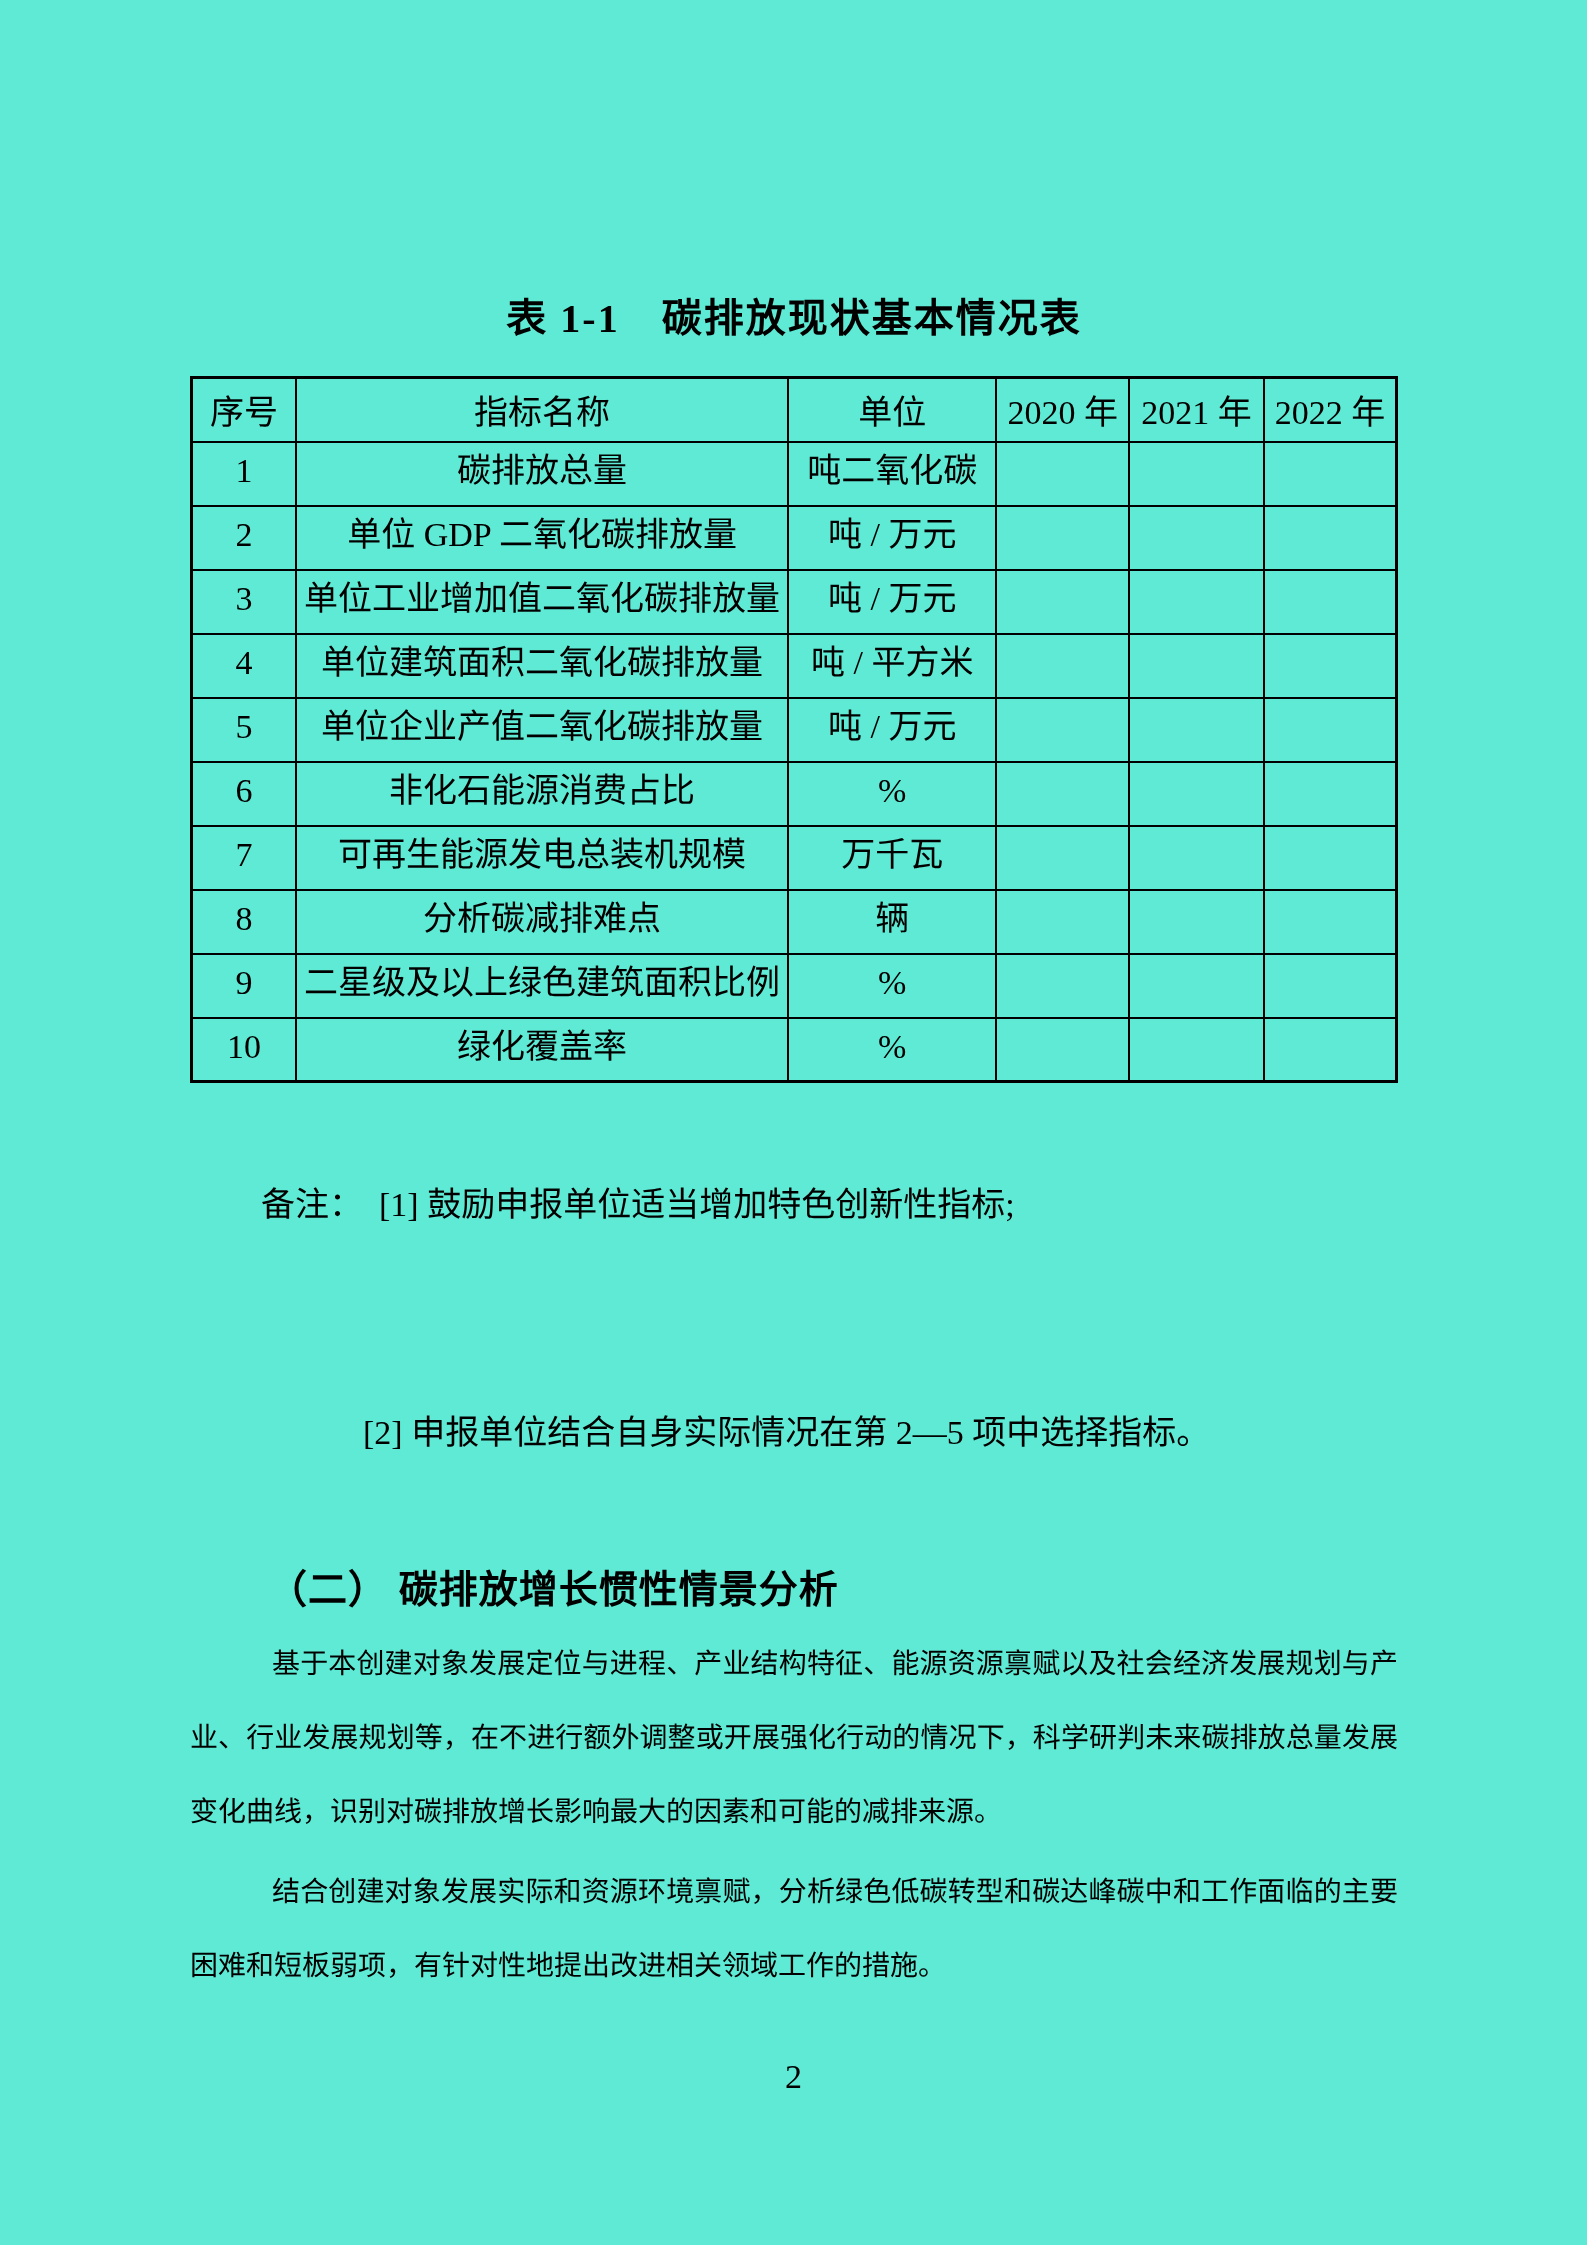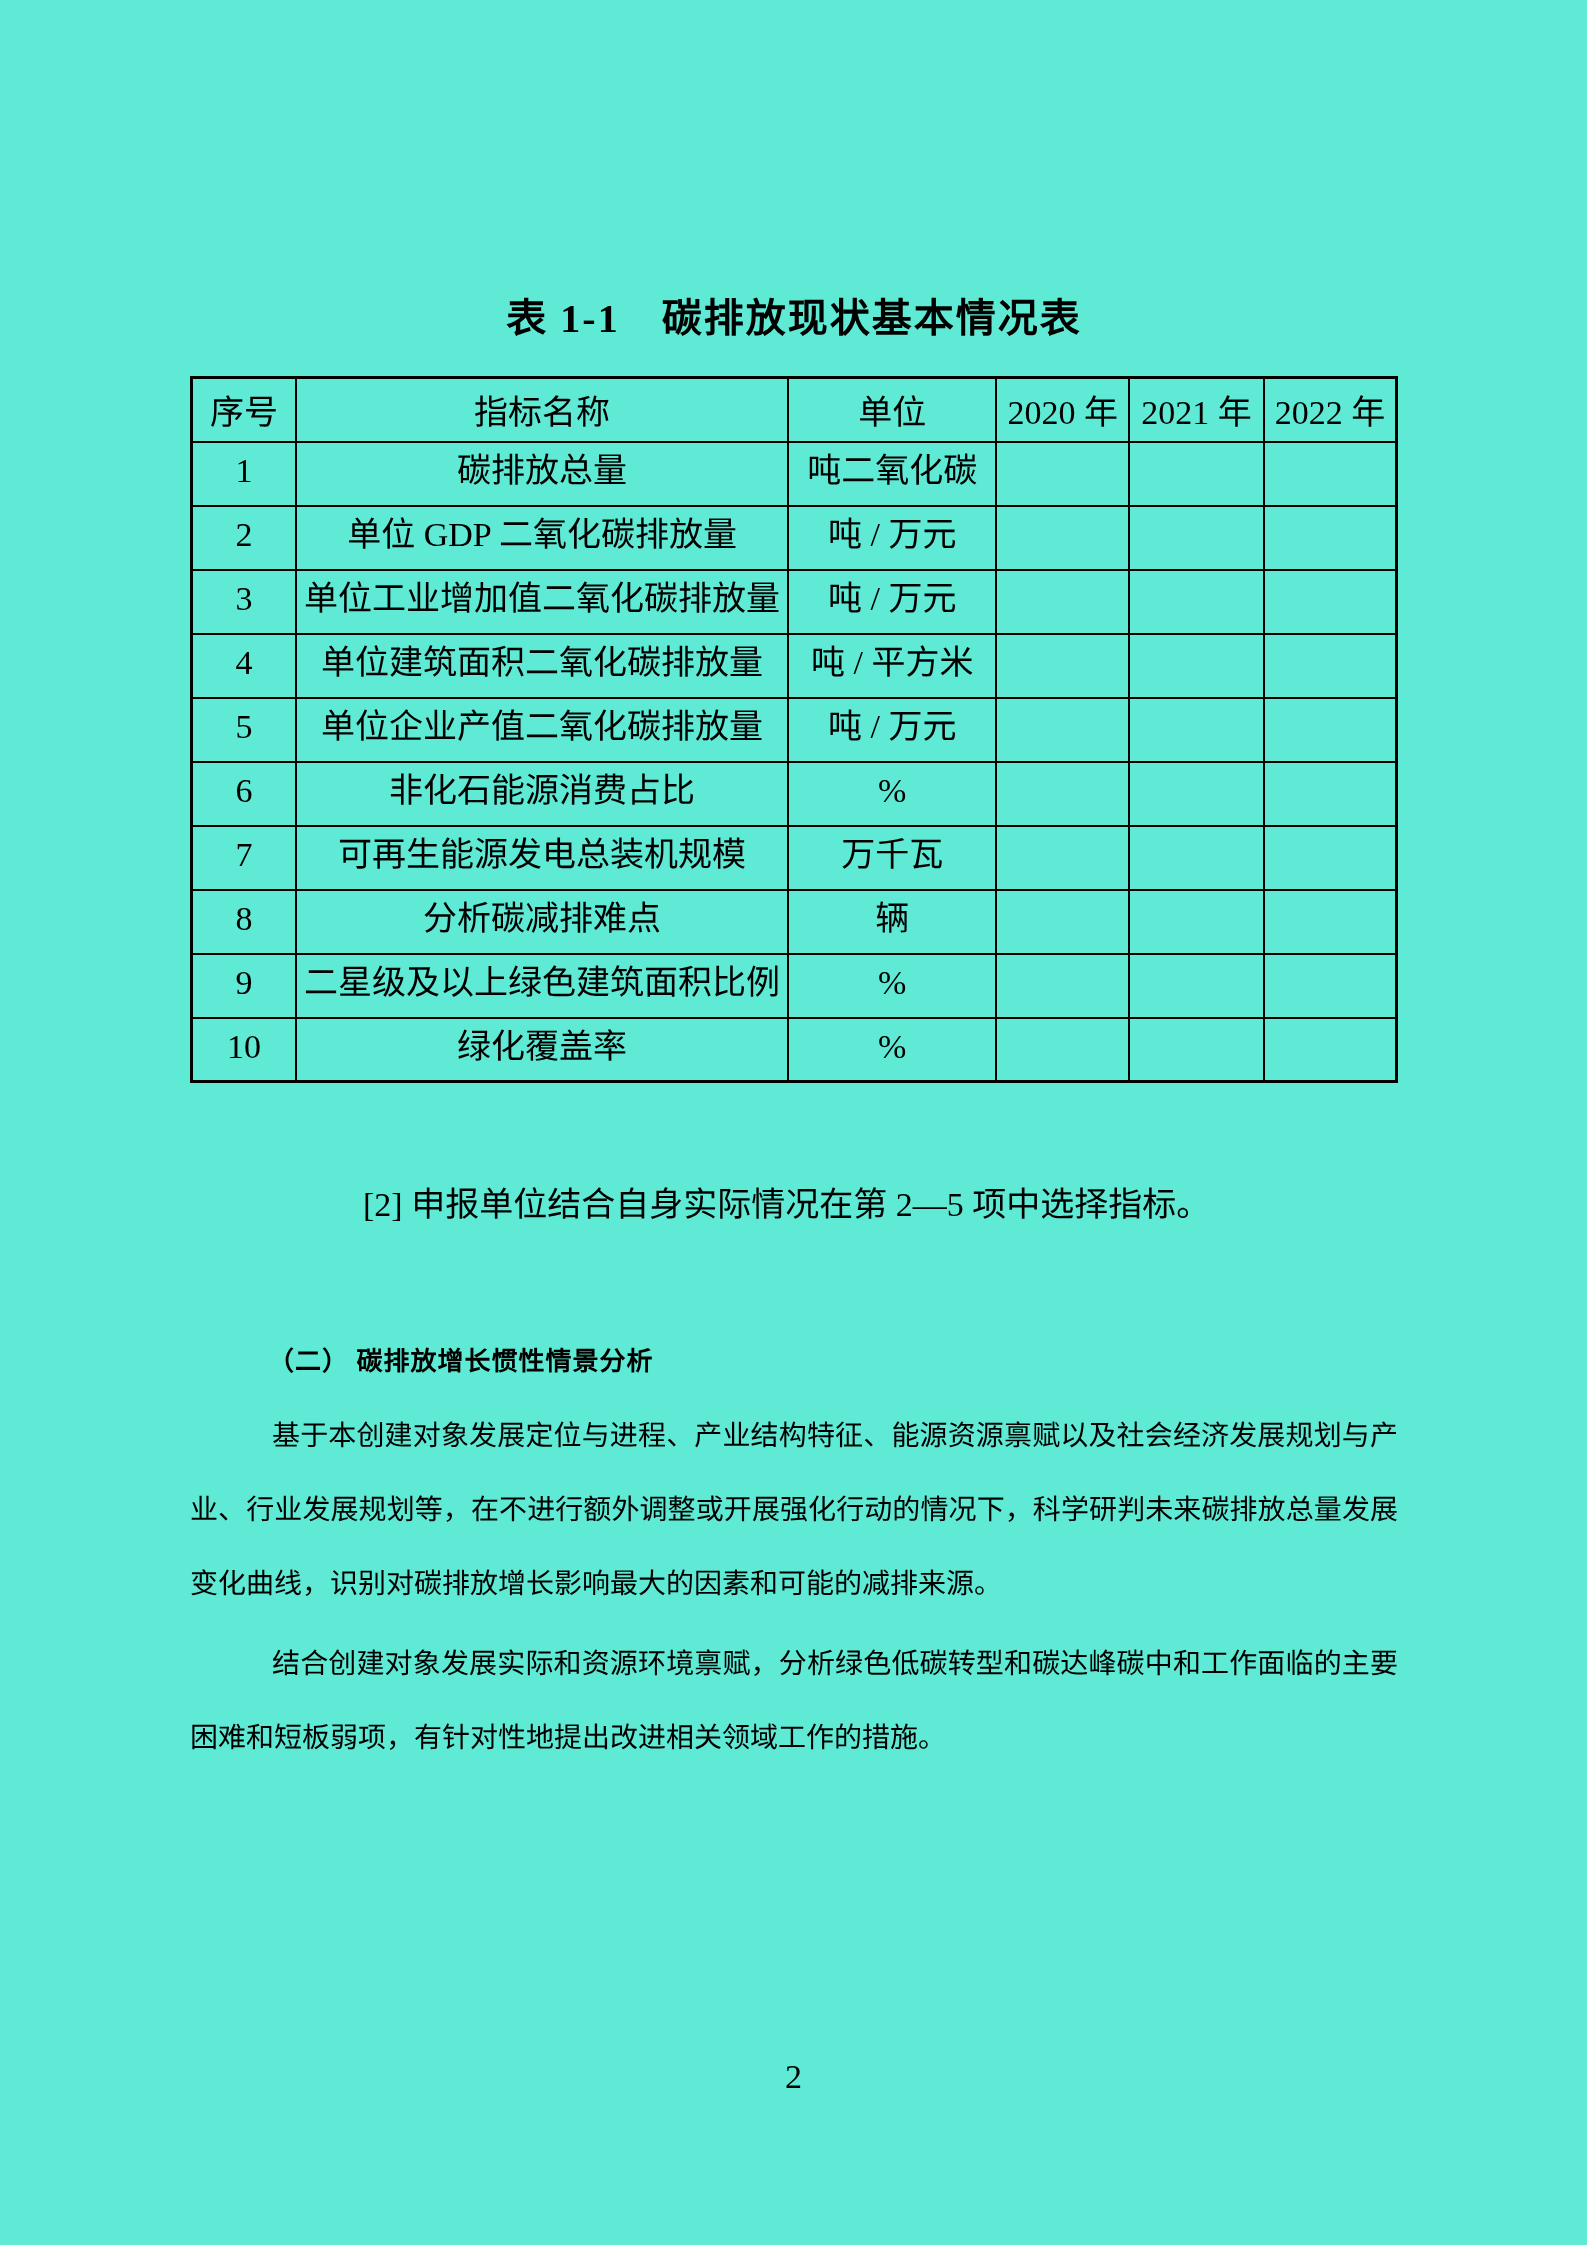--- a/index.html
+++ b/index.html
@@ -56,21 +56,21 @@
   }
   .note-line {
     line-height: 76px;
     white-space: pre-wrap;
   }
   .note-line.first { padding-left: 20px; }
   .note-line.second { padding-left: 122px; }
   .notes-label { margin-right: 16px; }
   .section-heading {
     margin-top: 12px;
-    font-size: 26px;
+    font-size: 39px;
     font-weight: 700;
     line-height: 62px;
     text-indent: 78px;
     letter-spacing: 1px;
   }
   .section-body {
     margin-top: 6px;
     font-size: 28px;
     line-height: 74px;
     text-align: justify;
@@ -189,20 +189,23 @@
         <td>绿化覆盖率</td>
         <td>%</td>
         <td></td>
         <td></td>
         <td></td>
       </tr>
     </tbody>
   </table>
 
   <div class="notes">
+    <div class="note-line first">
+      <span class="notes-label">备注：</span><span>[1] 鼓励申报单位适当增加特色创新性指标;</span>
+    </div>
     <div class="note-line second">
       <span>[2] 申报单位结合自身实际情况在第 2—5 项中选择指标。</span>
     </div>
   </div>
 
   <div class="section-heading">（二） 碳排放增长惯性情景分析</div>
   <p class="section-body">基于本创建对象发展定位与进程、产业结构特征、能源资源禀赋以及社会经济发展规划与产业、行业发展规划等，在不进行额外调整或开展强化行动的情况下，科学研判未来碳排放总量发展变化曲线，识别对碳排放增长影响最大的因素和可能的减排来源。</p>
 
   <p class="section-body">结合创建对象发展实际和资源环境禀赋，分析绿色低碳转型和碳达峰碳中和工作面临的主要困难和短板弱项，有针对性地提出改进相关领域工作的措施。</p>
 

